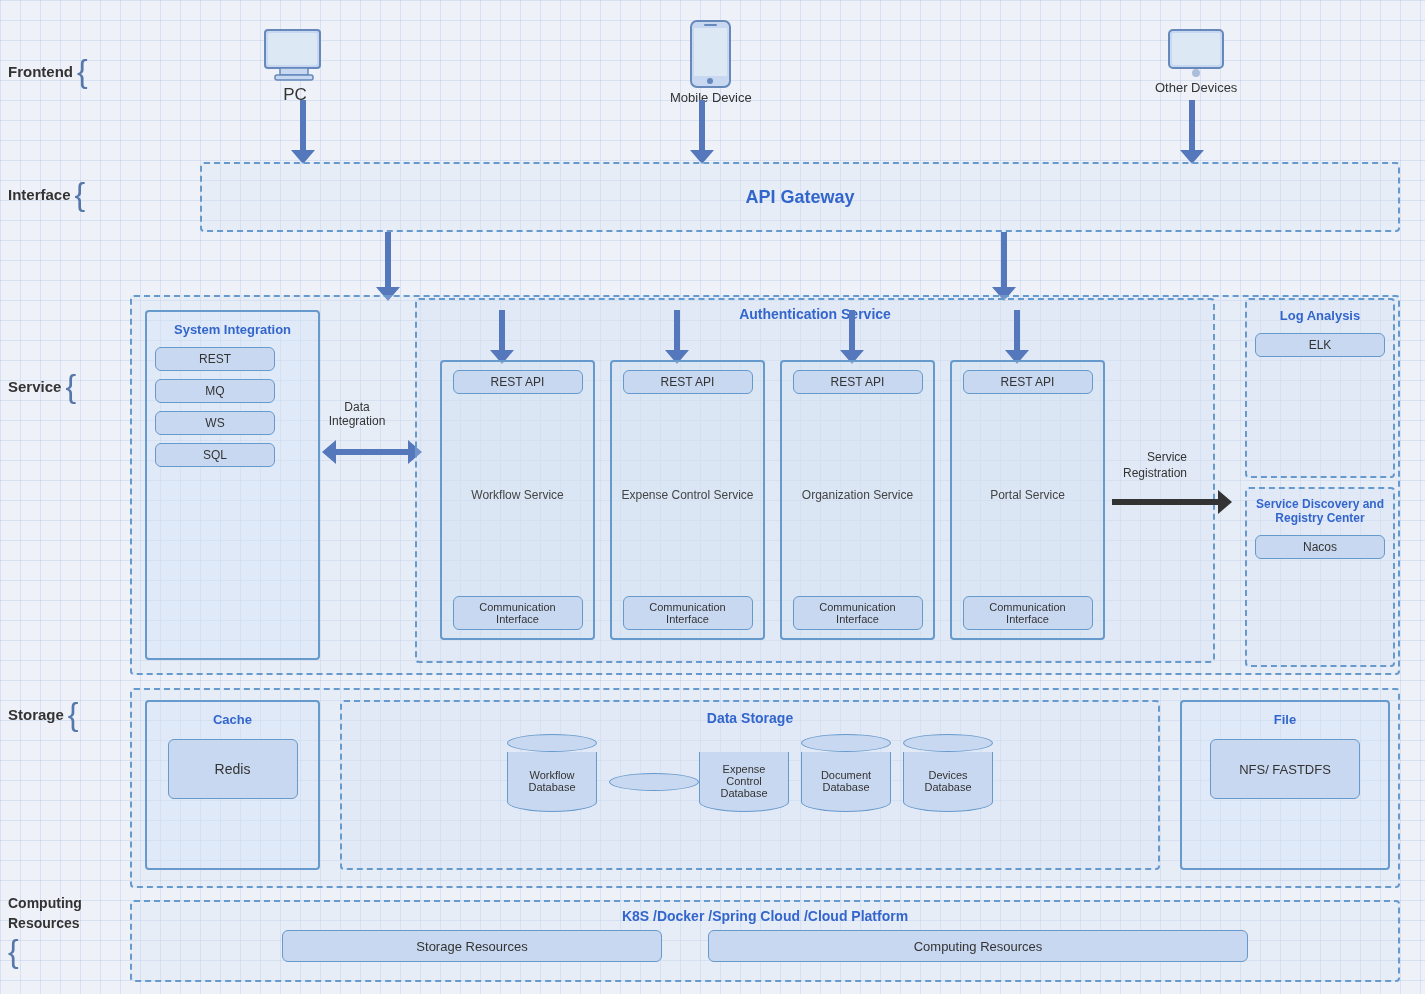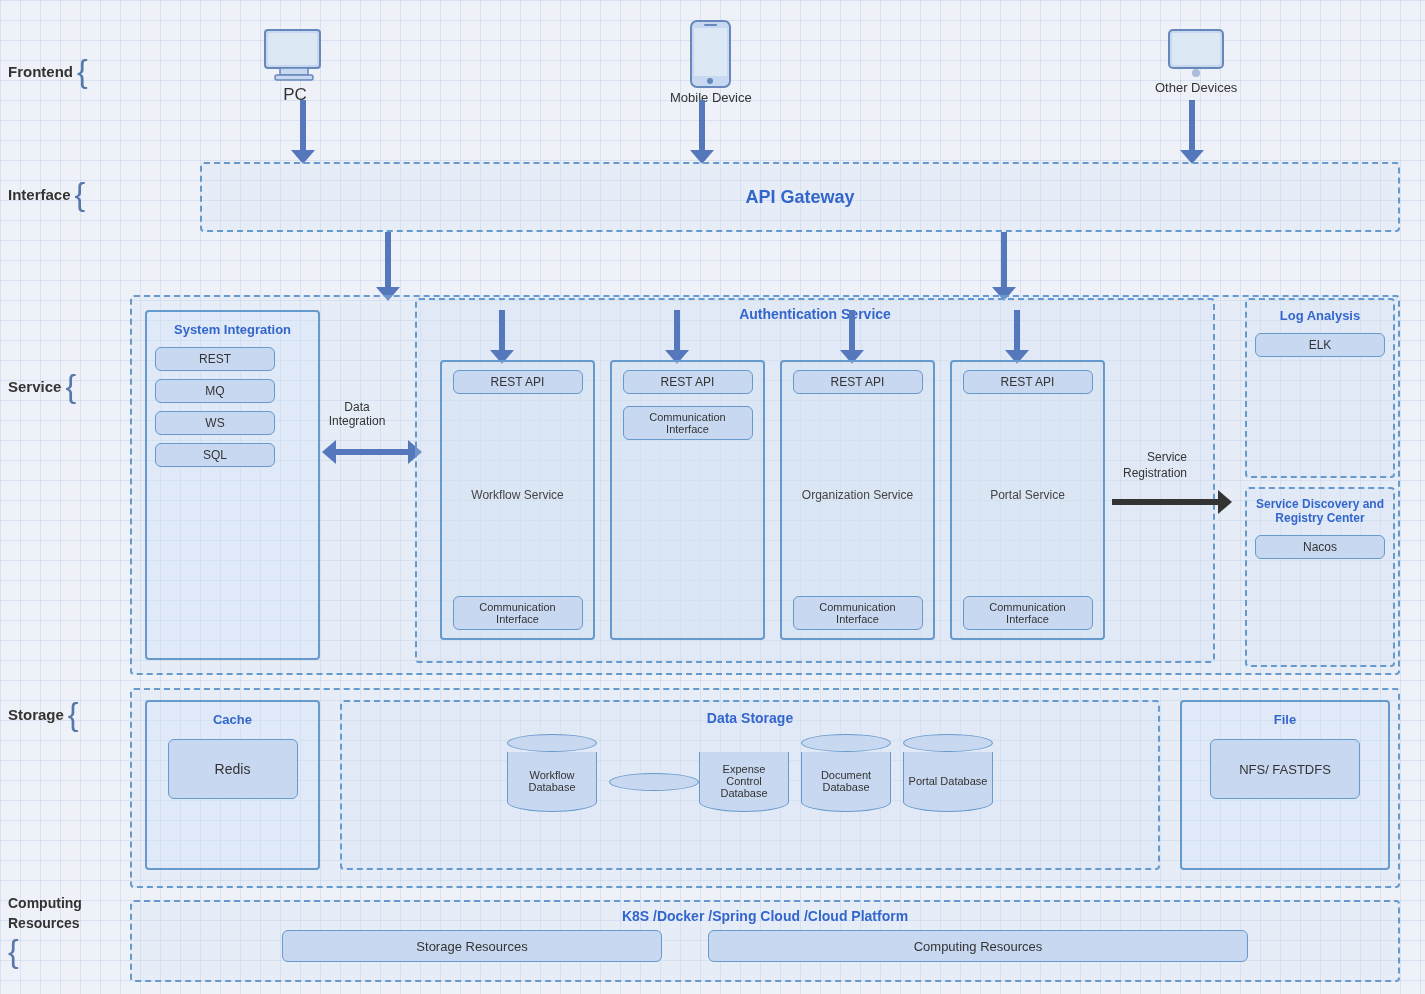--- a/index.html
+++ b/index.html
@@ -308,20 +308,21 @@
   </div>
 
   <div class="service-box" style="left:440px; top:360px; width:155px; height:280px;">
     <div class="blue-rect" style="width:130px; margin:8px 0 6px;">REST API</div>
     <div style="font-size:12px; color:#444; text-align:center; flex:1; display:flex; align-items:center; justify-content:center; padding:0 6px;">Workflow Service</div>
     <div class="blue-rect" style="width:130px; margin:6px 0 8px; font-size:11px;">Communication Interface</div>
   </div>
 
   <div class="service-box" style="left:610px; top:360px; width:155px; height:280px;">
     <div class="blue-rect" style="width:130px; margin:8px 0 6px;">REST API</div>
+    <div style="font-size:12px; color:#444; text-align:center; flex:1; display:flex; align-items:center; justify-content:center; padding:0 6px;">Expense Control Service</div>
     <div class="blue-rect" style="width:130px; margin:6px 0 8px; font-size:11px;">Communication Interface</div>
   </div>
 
   <div class="service-box" style="left:780px; top:360px; width:155px; height:280px;">
     <div class="blue-rect" style="width:130px; margin:8px 0 6px;">REST API</div>
     <div style="font-size:12px; color:#444; text-align:center; flex:1; display:flex; align-items:center; justify-content:center; padding:0 6px;">Organization Service</div>
     <div class="blue-rect" style="width:130px; margin:6px 0 8px; font-size:11px;">Communication Interface</div>
   </div>
 
   <div class="service-box" style="left:950px; top:360px; width:155px; height:280px;">
@@ -375,21 +376,21 @@
         <div class="cylinder-top"></div>
         <div class="cylinder-body" style="height:60px;">
           <span style="font-size:11px; color:#333; text-align:center;">Document Database</span>
         </div>
       </div>
 
 
       <div style="display:flex; flex-direction:column; align-items:center;">
         <div class="cylinder-top"></div>
         <div class="cylinder-body" style="height:60px;">
-          <span style="font-size:11px; color:#333; text-align:center;">Portal Database</span>
+          <span style="font-size:11px; color:#333; text-align:center;">Devices Database</span>
         </div>
       </div>
     </div>
   </div>
 
   <div class="solid-box" style="left:1180px; top:700px; width:210px; height:170px; padding:10px 8px;">
     <div class="blue-label" style="text-align:center; margin-bottom:12px;">File</div>
     <div class="blue-rect" style="width:150px; height:60px; margin:0 auto; font-size:13px;">NFS/ FASTDFS</div>
   </div>
 

